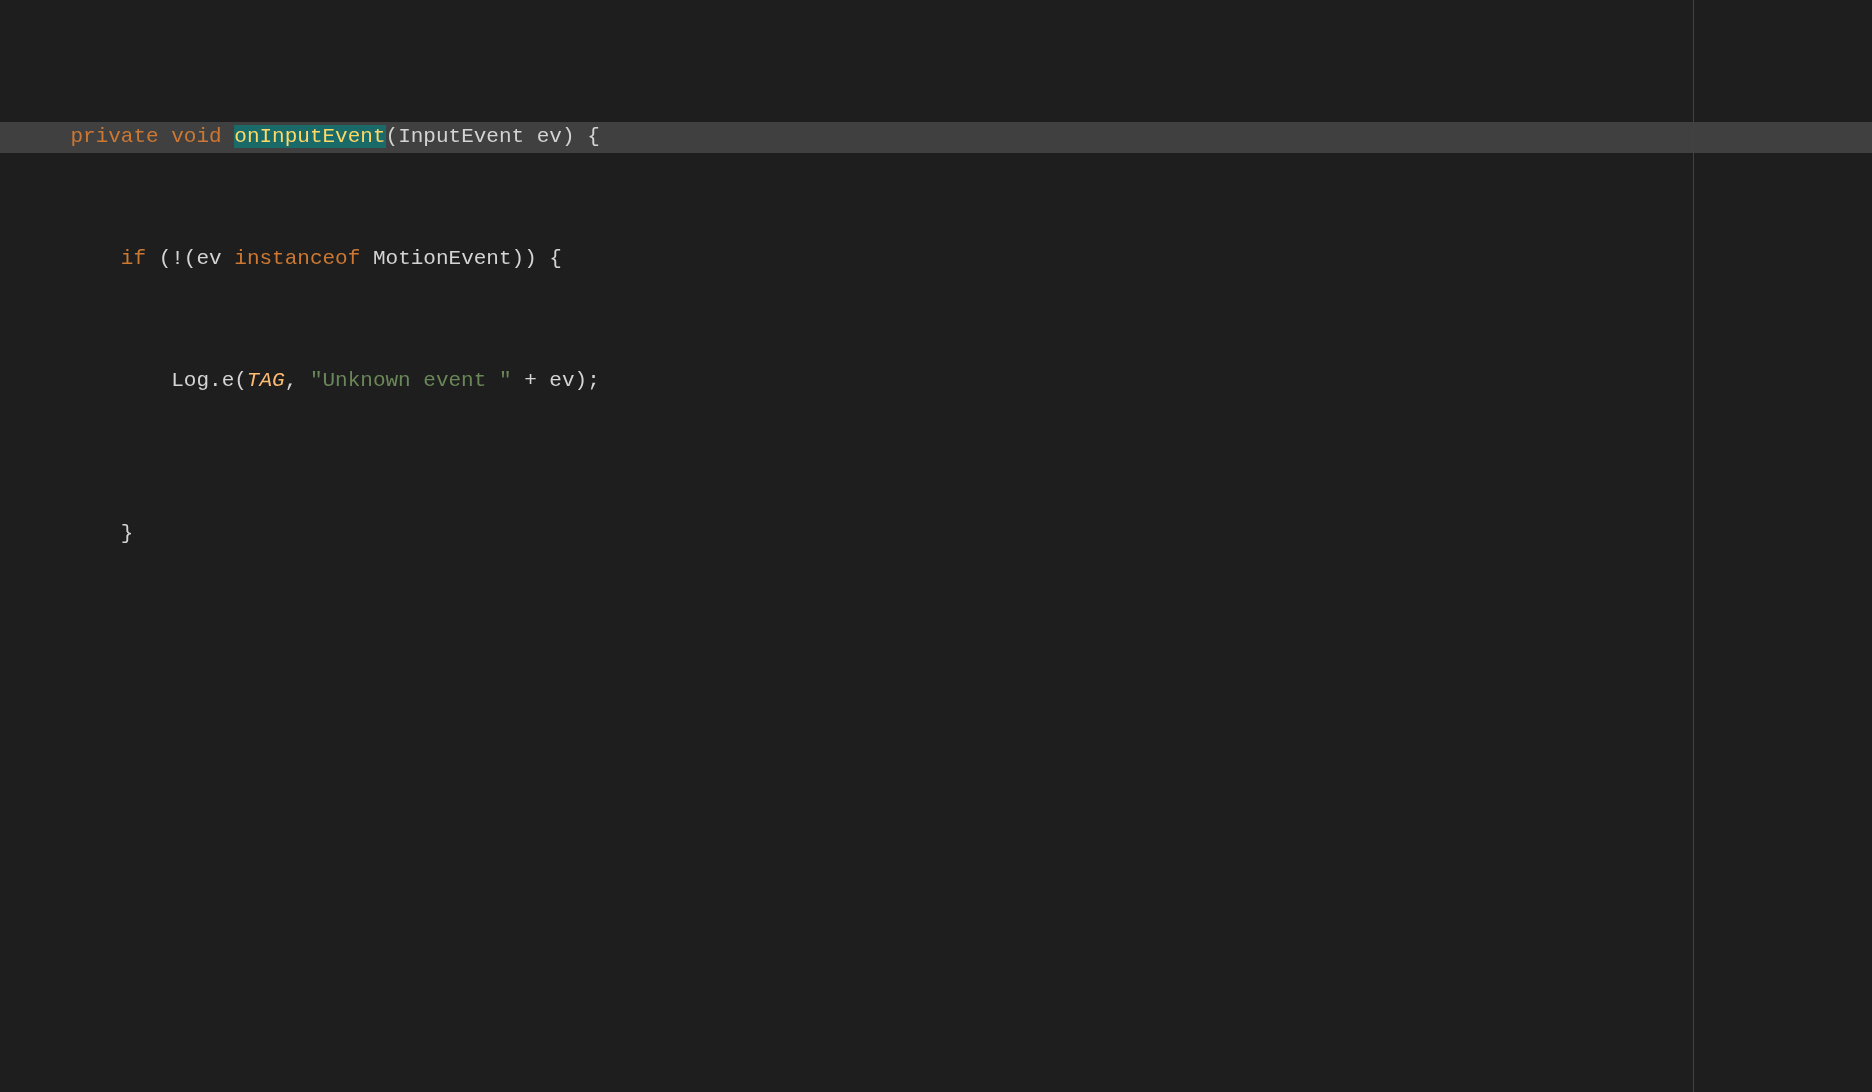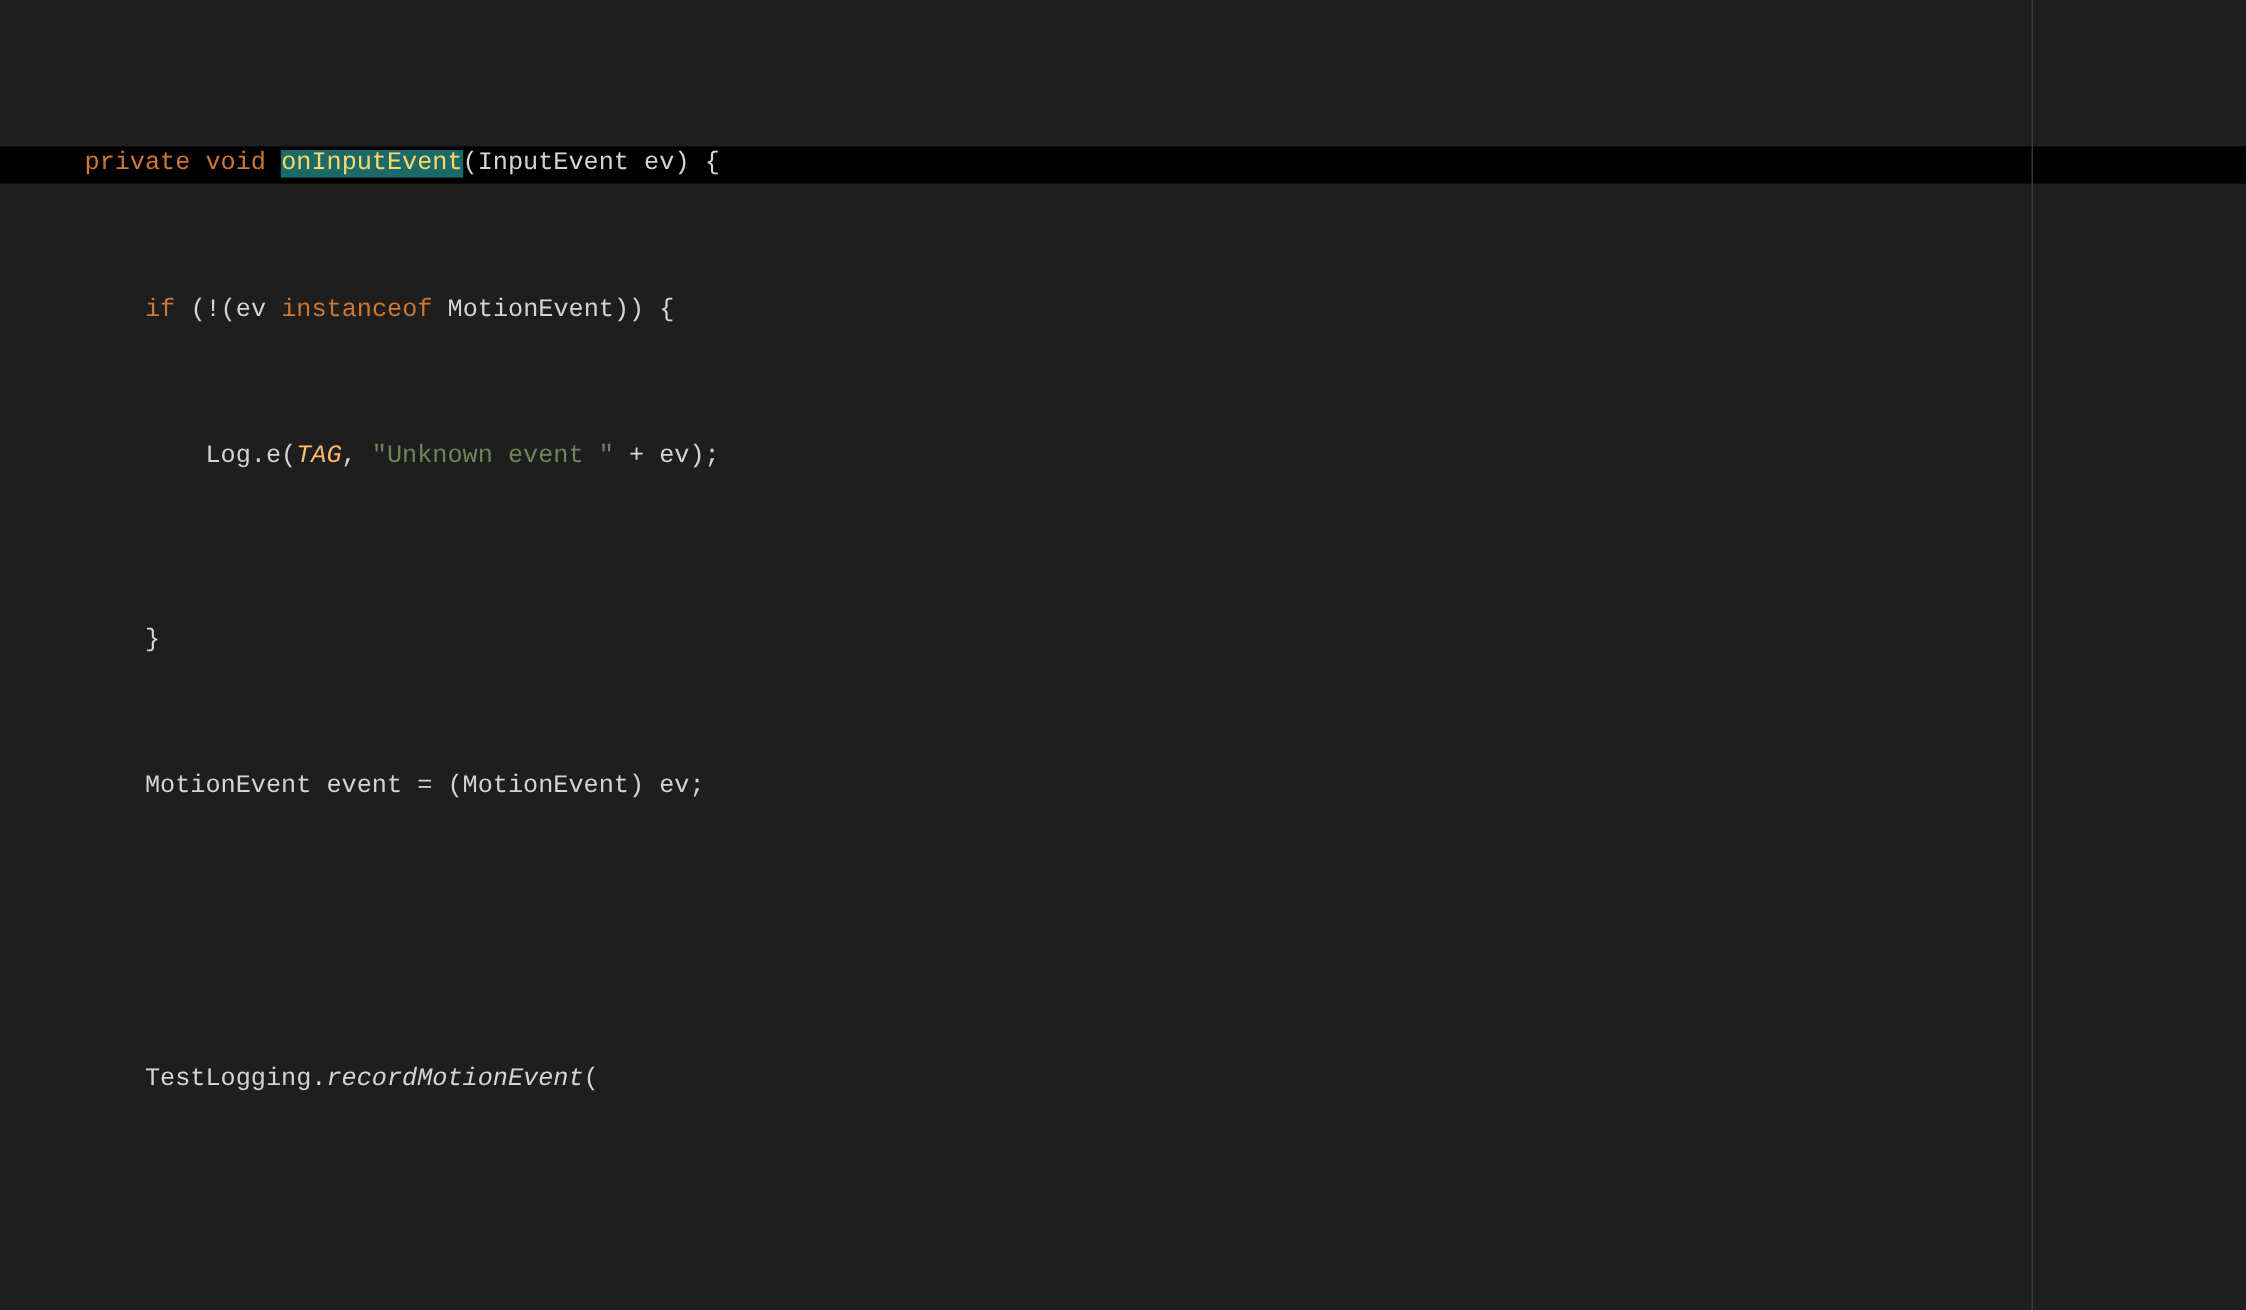--- a/index.html
+++ b/index.html
@@ -18,21 +18,21 @@
     white-space: pre;
     padding: 0;
     position: relative;
   }
   .line {
     height: 30.5px;
     padding-left: 20px;
     white-space: pre;
   }
   .line.highlight {
-    background: #000000;
+    background: #404040;
   }
   .method-sel {
     background: #1a6a6a;
     color: #ffd866;
   }
   .kw { color: #cc7832; }
   .type { color: #d4d4d4; }
   .id { color: #d4d4d4; }
   .italic { font-style: italic; }
   .staticf { color: #fdba74; font-style: italic; }
@@ -54,25 +54,23 @@
 
   <div class="line highlight">    <span class="kw">private</span> <span class="kw">void</span> <span class="method-sel">onInputEvent</span>(<span class="type">InputEvent</span> <span class="id">ev</span><span>) {</span></div>
 
   <div class="line">        <span class="kw">if</span><span> (!(</span><span class="id">ev</span> <span class="kw">instanceof</span> <span class="type">MotionEvent</span><span>)) {</span></div>
 
   <div class="line">            <span>Log.e(</span><span class="staticf">TAG</span><span>, </span><span class="str">"Unknown event "</span><span> + </span><span class="id">ev</span><span>);</span></div>
 
 
   <div class="line">        <span>}</span></div>
 
-  <div class="line">        <span class="type">MotionEvent</span> <span class="id">event</span><span> = (</span><span class="type">MotionEvent</span><span>) </span><span class="id">ev</span><span>;</span></div>
 
   <div class="line">        </div>
 
-  <div class="line">        <span class="type">TestLogging</span><span>.</span><span class="italic">recordMotionEvent</span><span>(</span></div>
 
   
 
   
 
   
 
   
 
   

